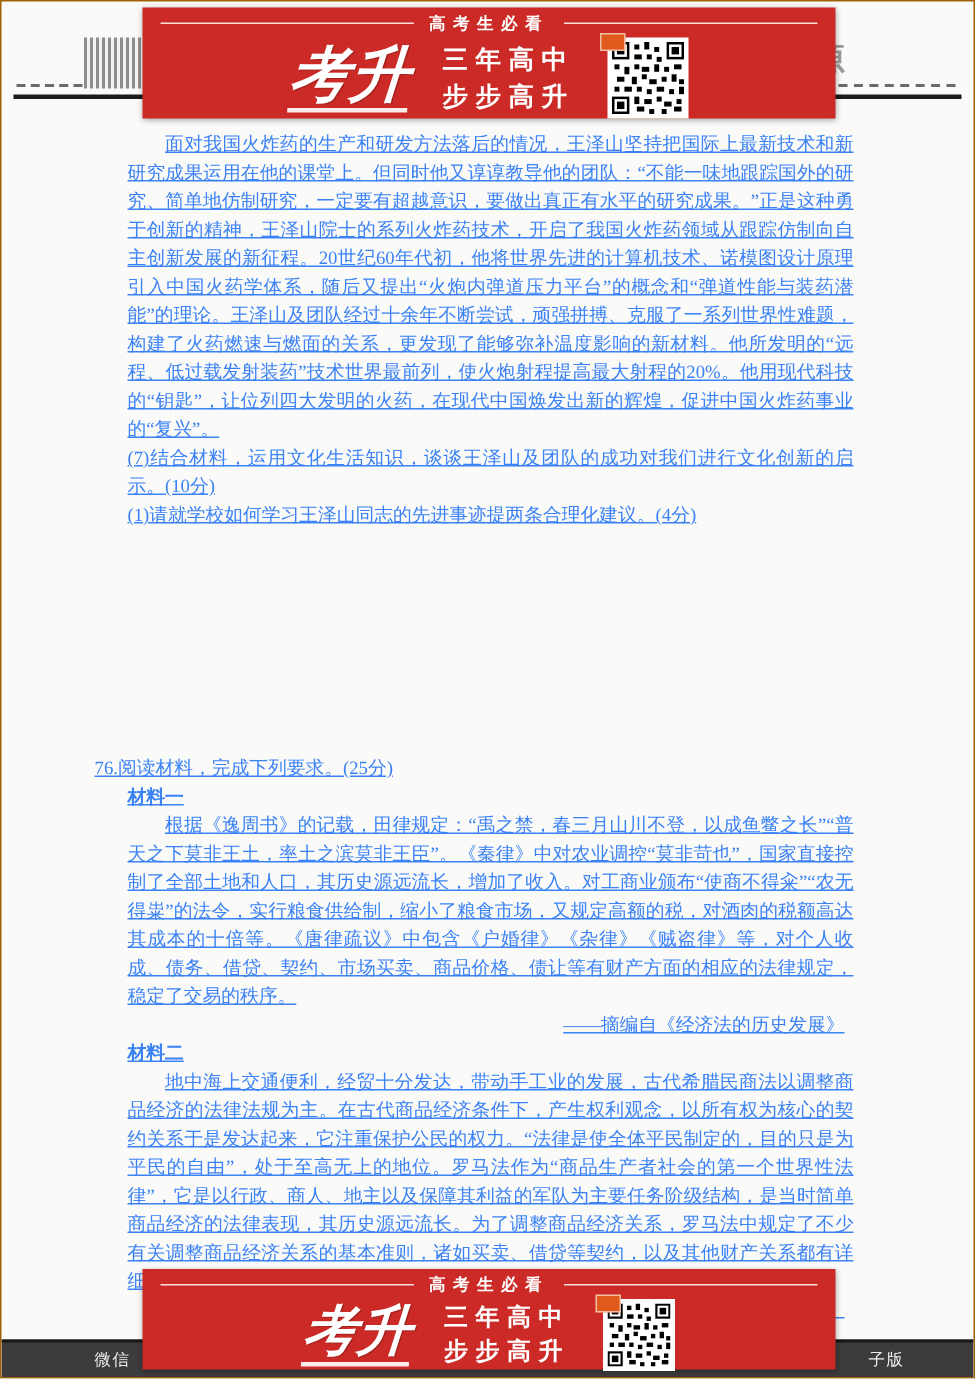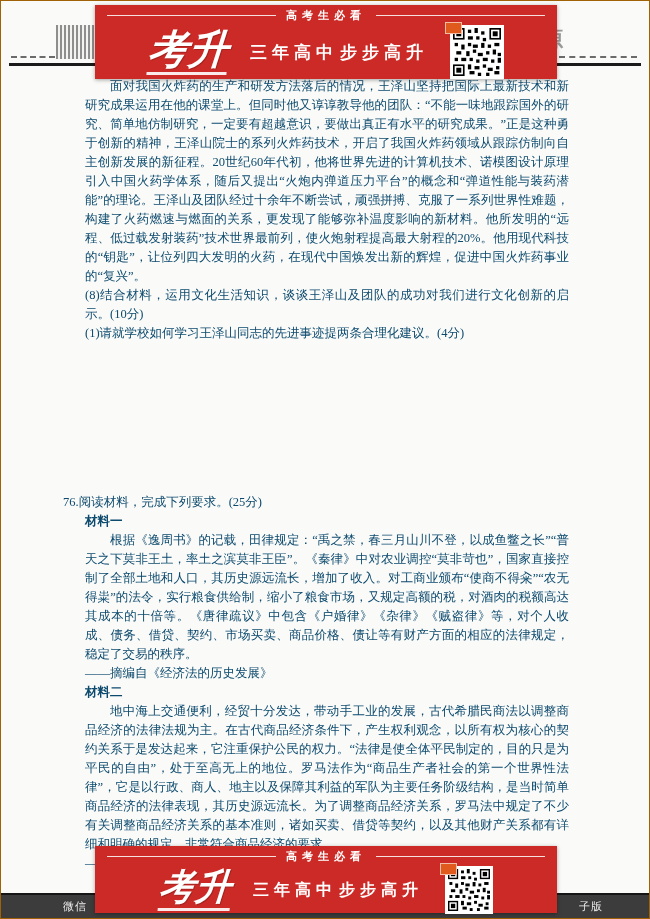--- a/index.html
+++ b/index.html
@@ -45,47 +45,48 @@
     gap:22px; padding:2px 10px 4px;
   }
   .logo {
     font-size:40px; font-weight:bold; font-style:italic; line-height:1.05;
     text-shadow:1px 1px 0 rgba(0,0,0,.18);
     border-bottom:3px solid rgba(255,255,255,.9); padding-bottom:1px;
     transform:skewX(-4deg);
   }
   .banner.bottom .logo { font-size:36px; }
   .slogan {
-    display:flex; flex-direction:row; gap:2px;
+    display:flex; flex-direction:column; gap:2px;
     font-weight:bold; font-size:17px; letter-spacing:5px;
     font-family:"Liberation Sans",sans-serif; white-space:nowrap;
   }
   .banner.bottom .slogan { font-size:16px; }
 
   .qr-wrap { position:relative; width:54px; height:54px; background:#fff; padding:3px; flex:0 0 auto; }
   .banner.bottom .qr-wrap { width:48px; height:48px; }
   .qr-wrap svg { display:block; width:100%; height:100%; }
   .qr-badge {
     position:absolute; top:-3px; left:-5px; width:17px; height:12px;
     background:#e05a1e; border:1px solid rgba(255,255,255,.6);
   }
 
   
   .content {
-    position:absolute; left:62px; top:76px; width:506px;
-    font-size:12.5px; line-height:19px; color:#0c4a6e; text-align:justify;
+    position:absolute; left:62px; top:86px; width:506px;
+    font-size:12.5px; line-height:19px; color:#3b82f6; text-align:justify;
     z-index:2;
+    text-decoration:underline;
   }
   .content p { margin:0; }
   .block-indent { padding-left:22px; }
   .indent2 { text-indent:2em; }
   .questions p { text-indent:0; margin-top:0; }
   .q41 { margin-top:150px; }
   .mat-label { font-weight:bold; margin:4px 0 2px; }
-  .source { padding-right:6px; margin-top:1px; }
+  .source { text-align:right; padding-right:6px; margin-top:1px; }
 
   
   .bottom-bar {
     position:absolute; left:0; right:0; bottom:0; height:25px;
     background:#3c3c3c; border-top:2px solid #161616;
     color:#ececec; font-size:11px; font-family:"Liberation Sans",sans-serif;
     display:flex; justify-content:space-between; align-items:center;
     padding:0 46px 0 62px; z-index:1; letter-spacing:1px;
   }
 </style>
@@ -163,21 +164,21 @@
             <rect x="25" y="26" width="3" height="2" fill="#000"></rect>
         </svg>
       </span>
     </div>
   </div>
 
   <div class="content">
     <div class="block-indent">
       <p class="indent2">面对我国火炸药的生产和研发方法落后的情况，王泽山坚持把国际上最新技术和新研究成果运用在他的课堂上。但同时他又谆谆教导他的团队：“不能一味地跟踪国外的研究、简单地仿制研究，一定要有超越意识，要做出真正有水平的研究成果。”正是这种勇于创新的精神，王泽山院士的系列火炸药技术，开启了我国火炸药领域从跟踪仿制向自主创新发展的新征程。20世纪60年代初，他将世界先进的计算机技术、诺模图设计原理引入中国火药学体系，随后又提出“火炮内弹道压力平台”的概念和“弹道性能与装药潜能”的理论。王泽山及团队经过十余年不断尝试，顽强拼搏、克服了一系列世界性难题，构建了火药燃速与燃面的关系，更发现了能够弥补温度影响的新材料。他所发明的“远程、低过载发射装药”技术世界最前列，使火炮射程提高最大射程的20%。他用现代科技的“钥匙”，让位列四大发明的火药，在现代中国焕发出新的辉煌，促进中国火炸药事业的“复兴”。</p>
       <div class="questions">
-        <p>(8)结合材料，运用文化生活知识，谈谈王泽山及团队的成功对我们进行文化创新的启示。(10分)</p>
+        <p>(7)结合材料，运用文化生活知识，谈谈王泽山及团队的成功对我们进行文化创新的启示。(10分)</p>
         <p>(1)请就学校如何学习王泽山同志的先进事迹提两条合理化建议。(4分)</p>
       </div>
     </div>
 
     <div class="q41">
       <p>76.阅读材料，完成下列要求。(25分)</p>
       <div class="block-indent">
         <p class="mat-label">材料一</p>
         <p class="indent2">根据《逸周书》的记载，田律规定：“禹之禁，春三月山川不登，以成鱼鳖之长”“普天之下莫非王土，率土之滨莫非王臣”。《秦律》中对农业调控“莫非苛也”，国家直接控制了全部土地和人口，其历史源远流长，增加了收入。对工商业颁布“使商不得籴”“农无得粜”的法令，实行粮食供给制，缩小了粮食市场，又规定高额的税，对酒肉的税额高达其成本的十倍等。《唐律疏议》中包含《户婚律》《杂律》《贼盗律》等，对个人收成、债务、借贷、契约、市场买卖、商品价格、债让等有财产方面的相应的法律规定，稳定了交易的秩序。</p>
         <p class="source">——摘编自《经济法的历史发展》</p>

